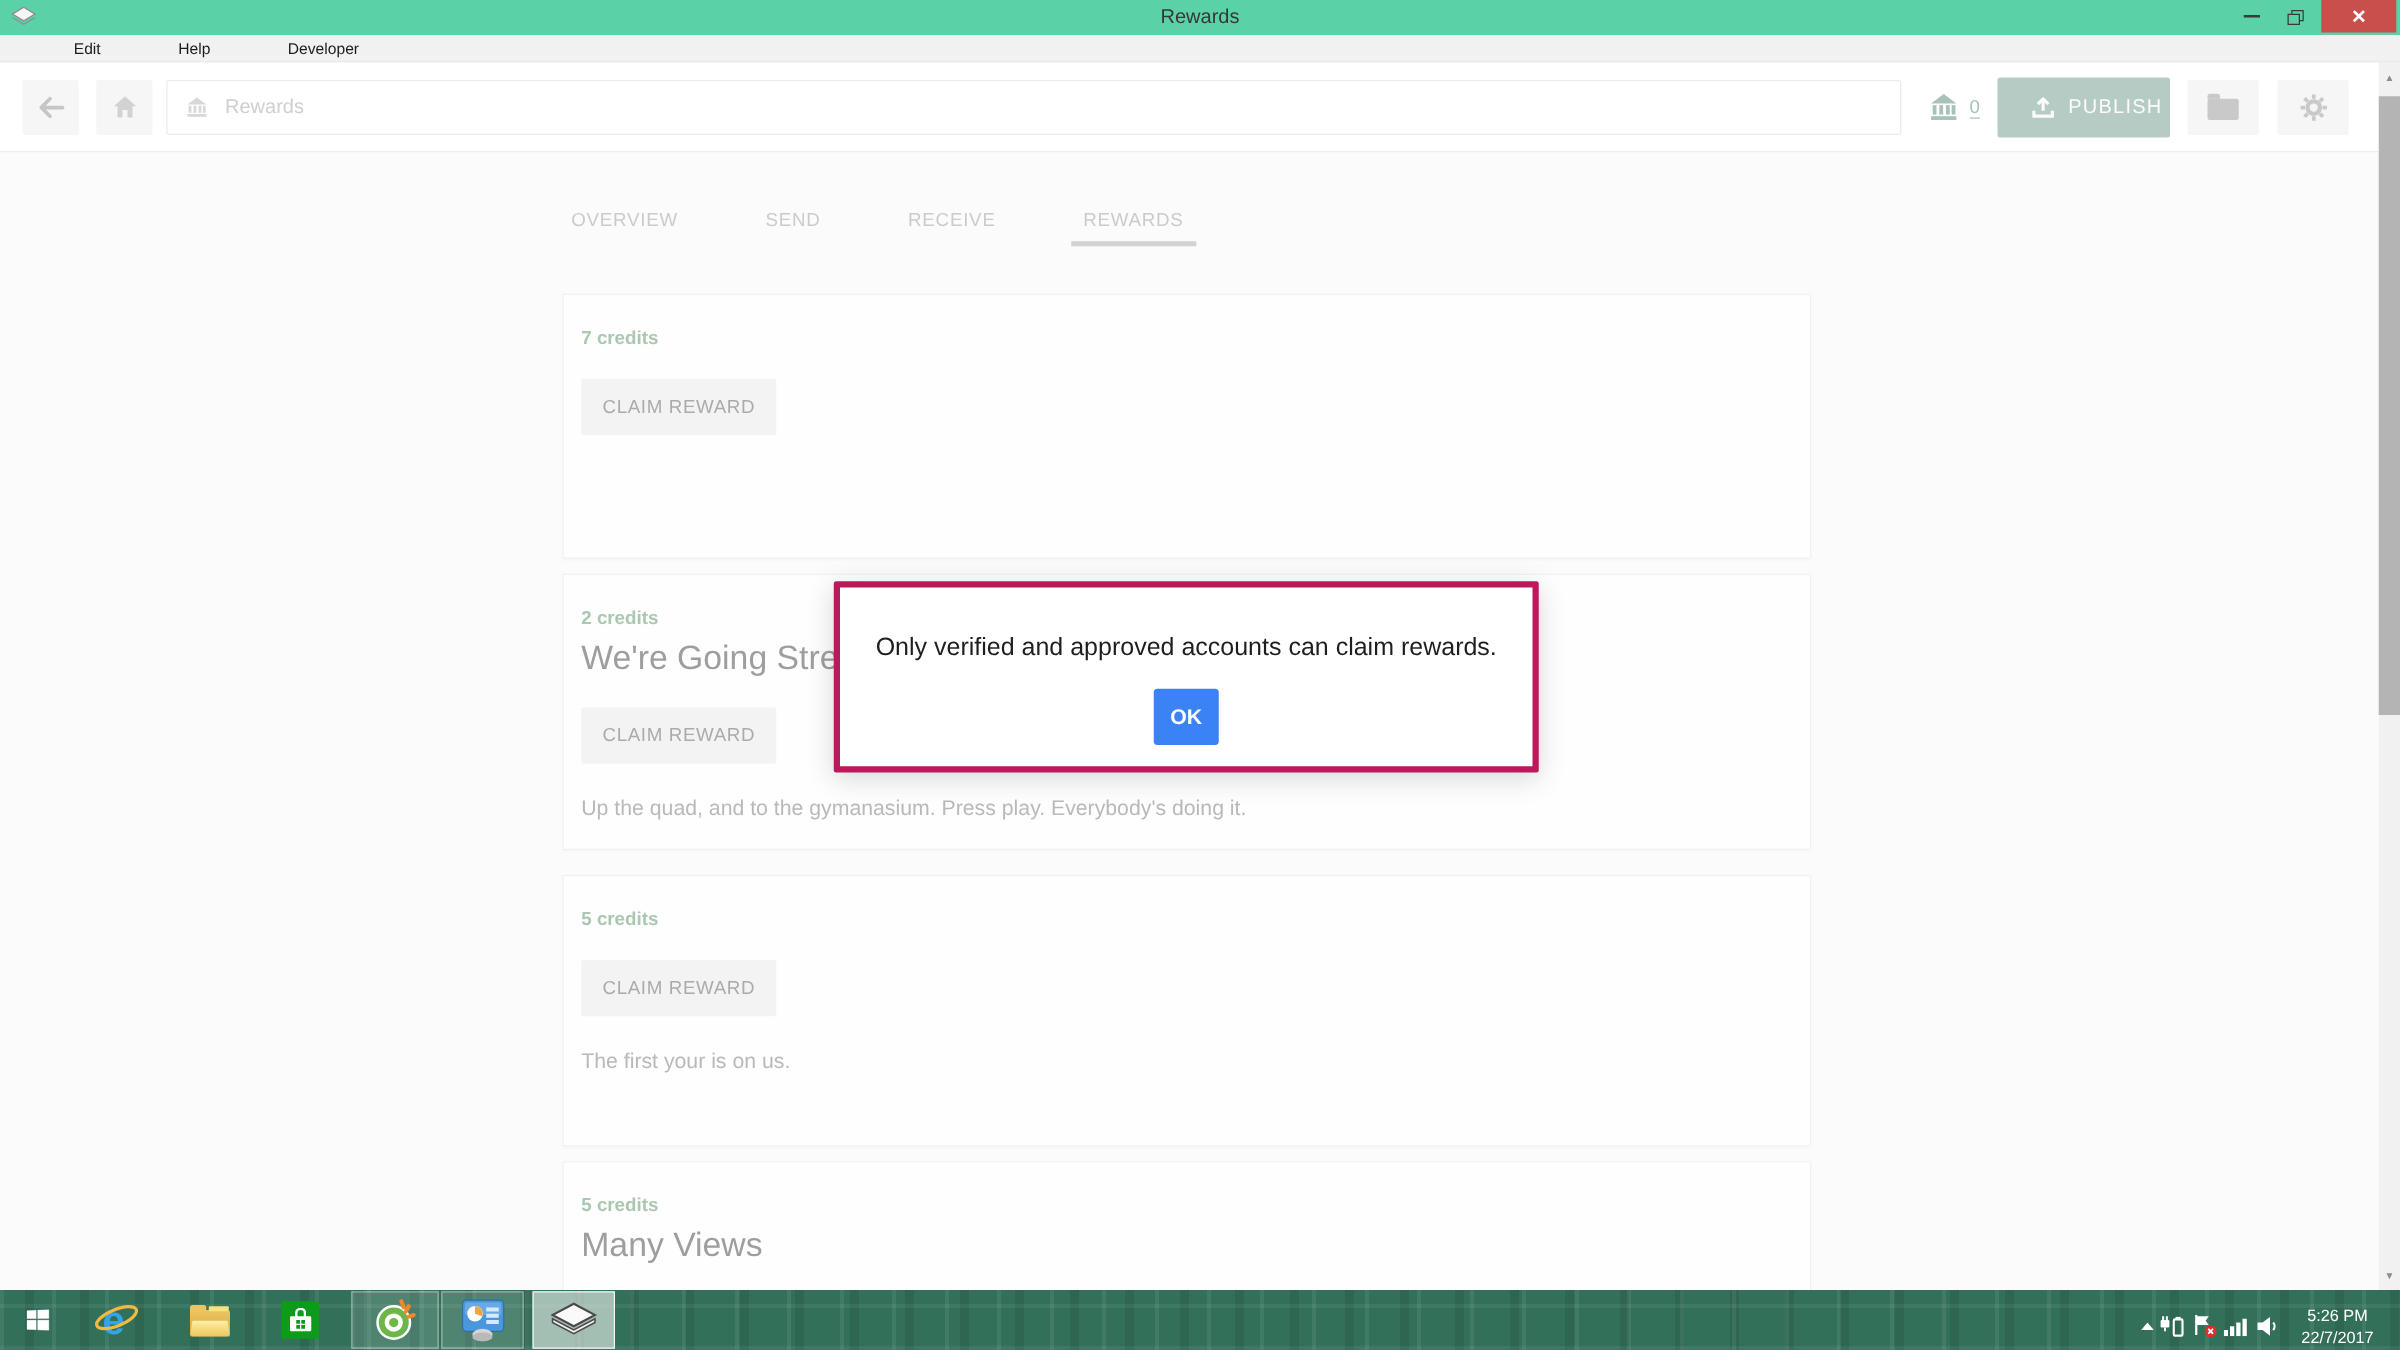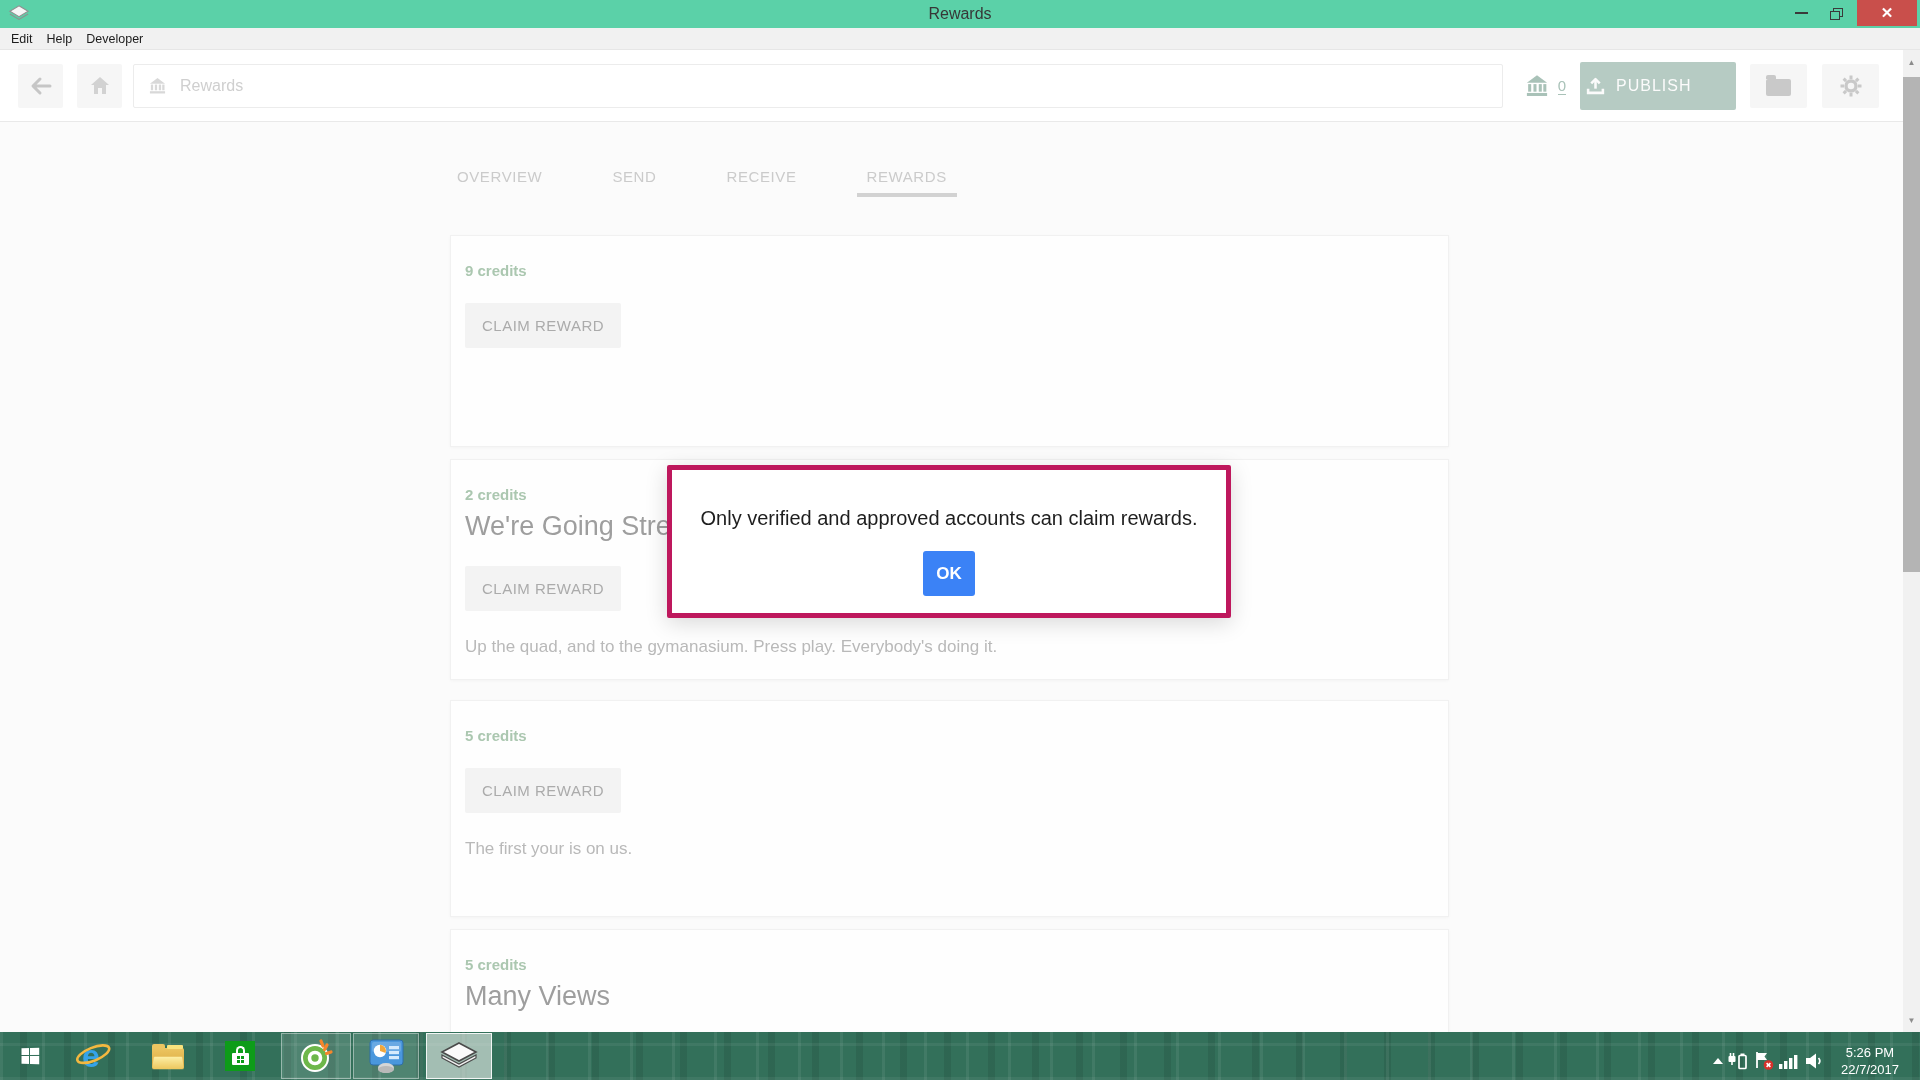--- a/index.html
+++ b/index.html
@@ -14,31 +14,31 @@
   .tb-min{right:103px;width:32px;}
   .tb-min span{display:block;width:13px;height:2px;background:#3a3a3a;}
   .tb-restore{right:68px;width:32px;}
   .restore-glyph{position:relative;width:12px;height:11px;}
   .restore-glyph::before{content:"";position:absolute;left:3px;top:0;width:8px;height:7px;border:1.5px solid #3a3a3a;}
   .restore-glyph::after{content:"";position:absolute;left:0;top:3px;width:8px;height:7px;border:1.5px solid #3a3a3a;background:#5bd1a8;}
   .tb-close{right:3px;width:60px;background:#c94f4b;color:#fff;font-size:15px;font-weight:bold;}
 
   
   .menubar{position:absolute;left:0;top:28px;width:1920px;height:22px;background:#f1f1f1;border-bottom:1px solid #e6e6e6;display:flex;align-items:center;padding-left:4px;box-sizing:border-box;}
-  .menu-item{padding:0 7px;font-size:12.5px;color:#1d1d1d;line-height:22px;}
+  .menu-item{padding:0 7px;font-size:12.5px;color:#1d1d1d;line-height:22px;margin-left:48px;}
 
   
   .navbar{position:absolute;left:0;top:50px;right:17px;height:72px;background:#fff;border-bottom:1px solid #e9e9e9;display:flex;align-items:center;padding:0 24px 0 18px;box-sizing:border-box;}
   .nav-btn{width:45px;height:44px;background:#f6f6f6;border:none;border-radius:2px;display:flex;align-items:center;justify-content:center;flex:none;}
   .home-btn{margin-left:14px;}
   .addressbar{margin-left:11px;flex:1;height:44px;border:1px solid #ececec;border-radius:2px;background:#fff;display:flex;align-items:center;padding:0 14px;gap:13px;box-sizing:border-box;min-width:0;}
   .address-text{color:#cfcfcf;font-size:16px;}
   .nav-credits{margin-left:20px;display:flex;align-items:center;gap:7px;flex:none;}
   .credits-count{font-size:15px;color:#a9c2b8;border-bottom:1px solid #a9c2b8;line-height:17px;}
-  .publish-btn{margin-left:14px;width:156px;height:48px;background:#b6cbc3;border:none;border-radius:2px;color:#fbfbfb;font-size:16px;letter-spacing:1px;display:flex;gap:11px;align-items:center;justify-content:flex-start;flex:none;}
+  .publish-btn{margin-left:14px;width:138px;height:48px;background:#b6cbc3;border:none;border-radius:2px;color:#fbfbfb;font-size:16px;letter-spacing:1px;display:flex;gap:11px;align-items:center;justify-content:flex-end;flex:none;}
   .folder-btn{margin-left:14px;width:57px;height:44px;}
   .gear-btn{margin-left:15px;width:57px;height:44px;}
   .folder-glyph{position:relative;width:25px;height:17px;background:#c9c9c9;border-radius:2px;margin-top:3px;}
   .folder-glyph::before{content:"";position:absolute;left:0;top:-4px;width:10px;height:4px;background:#c9c9c9;border-radius:2px 2px 0 0;}
 
   
   .content{position:absolute;left:0;right:17px;top:122px;bottom:48px;background:#fbfbfb;overflow:hidden;}
   .tabs{position:absolute;left:447px;top:40px;display:flex;gap:50px;}
   .tab{font-size:15px;color:#cbcbcb;letter-spacing:0.6px;padding:6px 10px 12px;}
   .tab.active{border-bottom:4px solid #d2d2d2;padding-bottom:8px;}
@@ -189,21 +189,21 @@
 
   <div class="content">
     <div class="tabs">
       <div class="tab">OVERVIEW</div>
       <div class="tab">SEND</div>
       <div class="tab">RECEIVE</div>
       <div class="tab active">REWARDS</div>
     </div>
 
     <div class="card card-1">
-      <div class="card-credits">9 credits</div>
+      <div class="card-credits">7 credits</div>
       <button class="claim-btn">CLAIM REWARD</button>
     </div>
 
     <div class="card card-2">
       <div class="card-credits">2 credits</div>
       <div class="card-title">We're Going Strea</div>
       <button class="claim-btn">CLAIM REWARD</button>
       <div class="card-desc">Up the quad, and to the gymanasium. Press play. Everybody's doing it.</div>
     </div>
 

